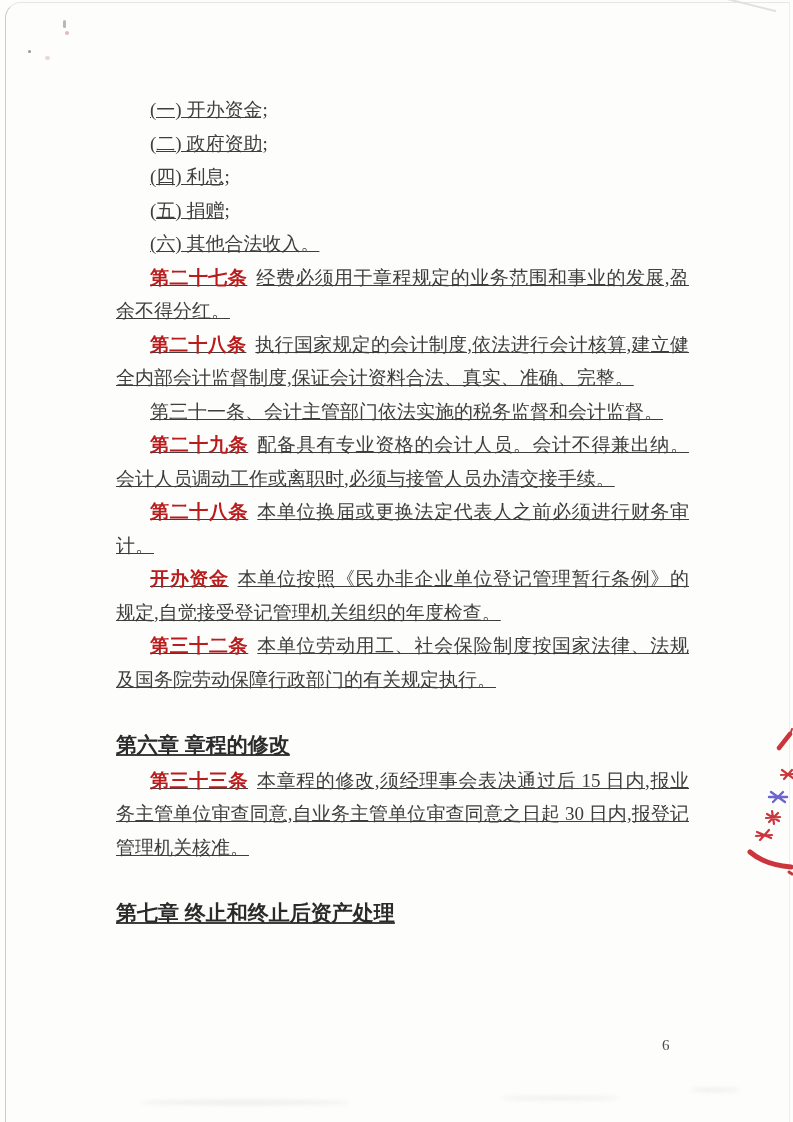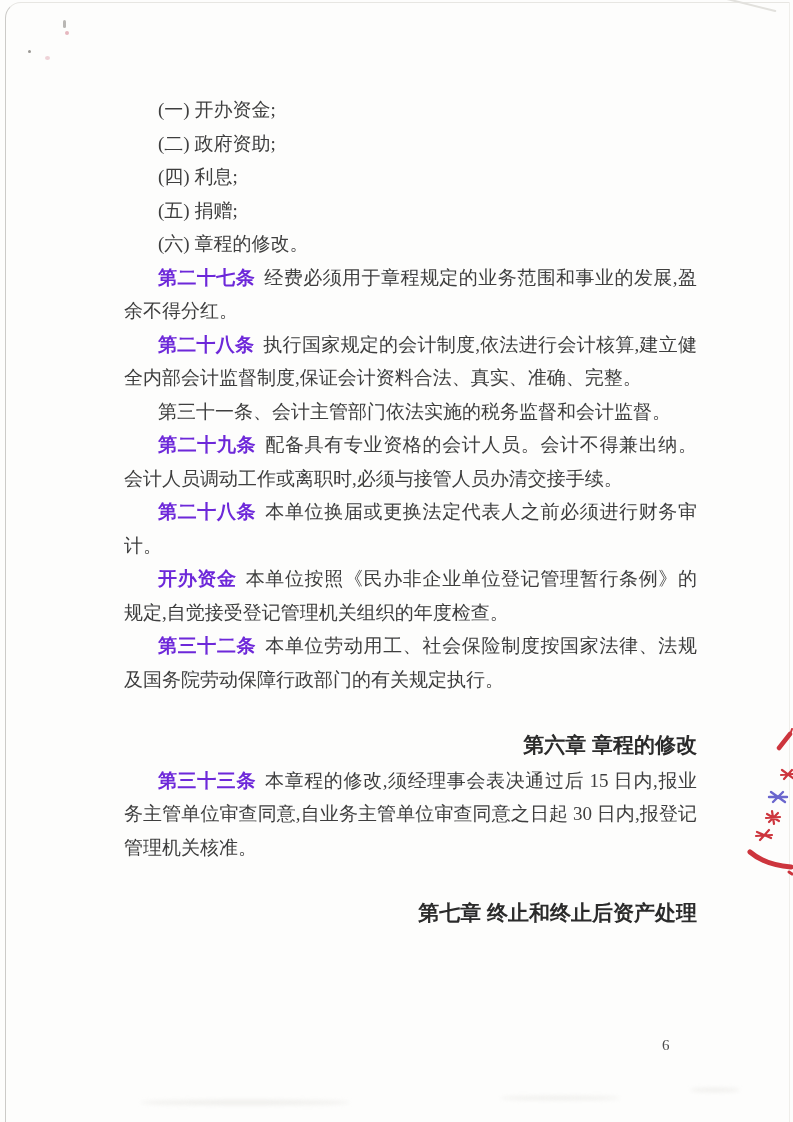--- a/index.html
+++ b/index.html
@@ -28,44 +28,45 @@
   .s2{left:65px;top:31px;width:4px;height:4px;background:#e6b7bf;}
   .s3{left:28px;top:50px;width:3px;height:3px;background:#9a9894;}
   .s4{left:45px;top:56px;width:5px;height:4px;background:#eed2d7;}
   .smudge{position:absolute;background:#e3e2de;filter:blur(2px);opacity:.55;border-radius:50%;}
   .m1{left:140px;top:1100px;width:210px;height:5px;}
   .m2{left:500px;top:1096px;width:120px;height:4px;}
   .m3{left:690px;top:1088px;width:50px;height:4px;}
 
   
   .content{
-    position:absolute;left:124px;top:93px;width:573px;
+    position:absolute;left:116px;top:93px;width:573px;
     color:#3e3e3e;
+    text-decoration:underline;
   }
   .content p{
     margin:0;
     font-size:19px;
     line-height:33.5px;
     text-align:justify;
     text-align-last:left;
     letter-spacing:0;
   }
   .content p.article, .content p.list-line{ text-indent:34px; }
   .article-label{
     font-weight:700;
-    color:#6d28d9;
+    color:#b91c1c;
     font-family:"Liberation Sans","DejaVu Sans",sans-serif;
     margin-right:9px;
   }
   .chapter-heading{
     margin:32px 0 2px 0;
     font-size:21px;
     line-height:33.5px;
     font-weight:700;
-    text-align:right;
+    text-align:left;
     color:#2b2b2b;
     font-family:"Liberation Sans","DejaVu Sans",sans-serif;
   }
   .page-number{
     position:absolute;left:662px;top:1037px;
     font-size:15px;color:#4c4c4c;
     font-family:"Liberation Serif","DejaVu Serif",serif;
   }
   .stamp{position:absolute;left:745px;top:726px;pointer-events:none;}
 </style>
@@ -78,21 +79,21 @@
   <div class="speck s1"></div>
   <div class="speck s2"></div>
   <div class="speck s3"></div>
   <div class="speck s4"></div>
 
   <main class="content">
       <p class="list-line"><span>(一) 开办资金;</span></p>
       <p class="list-line"><span>(二) 政府资助;</span></p>
       <p class="list-line"><span>(四) 利息;</span></p>
       <p class="list-line"><span>(五) 捐赠;</span></p>
-      <p class="list-line"><span>(六) 章程的修改。</span></p>
+      <p class="list-line"><span>(六) 其他合法收入。</span></p>
       <p class="article"><span class="article-label">第二十七条</span><span>经费必须用于章程规定的业务范围和事业的发展,盈余不得分红。</span></p>
       <p class="article"><span class="article-label">第二十八条</span><span>执行国家规定的会计制度,依法进行会计核算,建立健全内部会计监督制度,保证会计资料合法、真实、准确、完整。</span></p>
       <p class="article"><span>第三十一条、会计主管部门依法实施的税务监督和会计监督。</span></p>
       <p class="article"><span class="article-label">第二十九条</span><span>配备具有专业资格的会计人员。会计不得兼出纳。会计人员调动工作或离职时,必须与接管人员办清交接手续。</span></p>
       <p class="article"><span class="article-label">第二十八条</span><span>本单位换届或更换法定代表人之前必须进行财务审计。</span></p>
       <p class="article"><span class="article-label">开办资金</span><span>本单位按照《民办非企业单位登记管理暂行条例》的规定,自觉接受登记管理机关组织的年度检查。</span></p>
       <p class="article"><span class="article-label">第三十二条</span><span>本单位劳动用工、社会保险制度按国家法律、法规及国务院劳动保障行政部门的有关规定执行。</span></p>
       <h2 class="chapter-heading">第六章 章程的修改</h2>
       <p class="article"><span class="article-label">第三十三条</span><span>本章程的修改,须经理事会表决通过后 15 日内,报业务主管单位审查同意,自业务主管单位审查同意之日起 30 日内,报登记管理机关核准。</span></p>
       <h2 class="chapter-heading">第七章 终止和终止后资产处理</h2>

